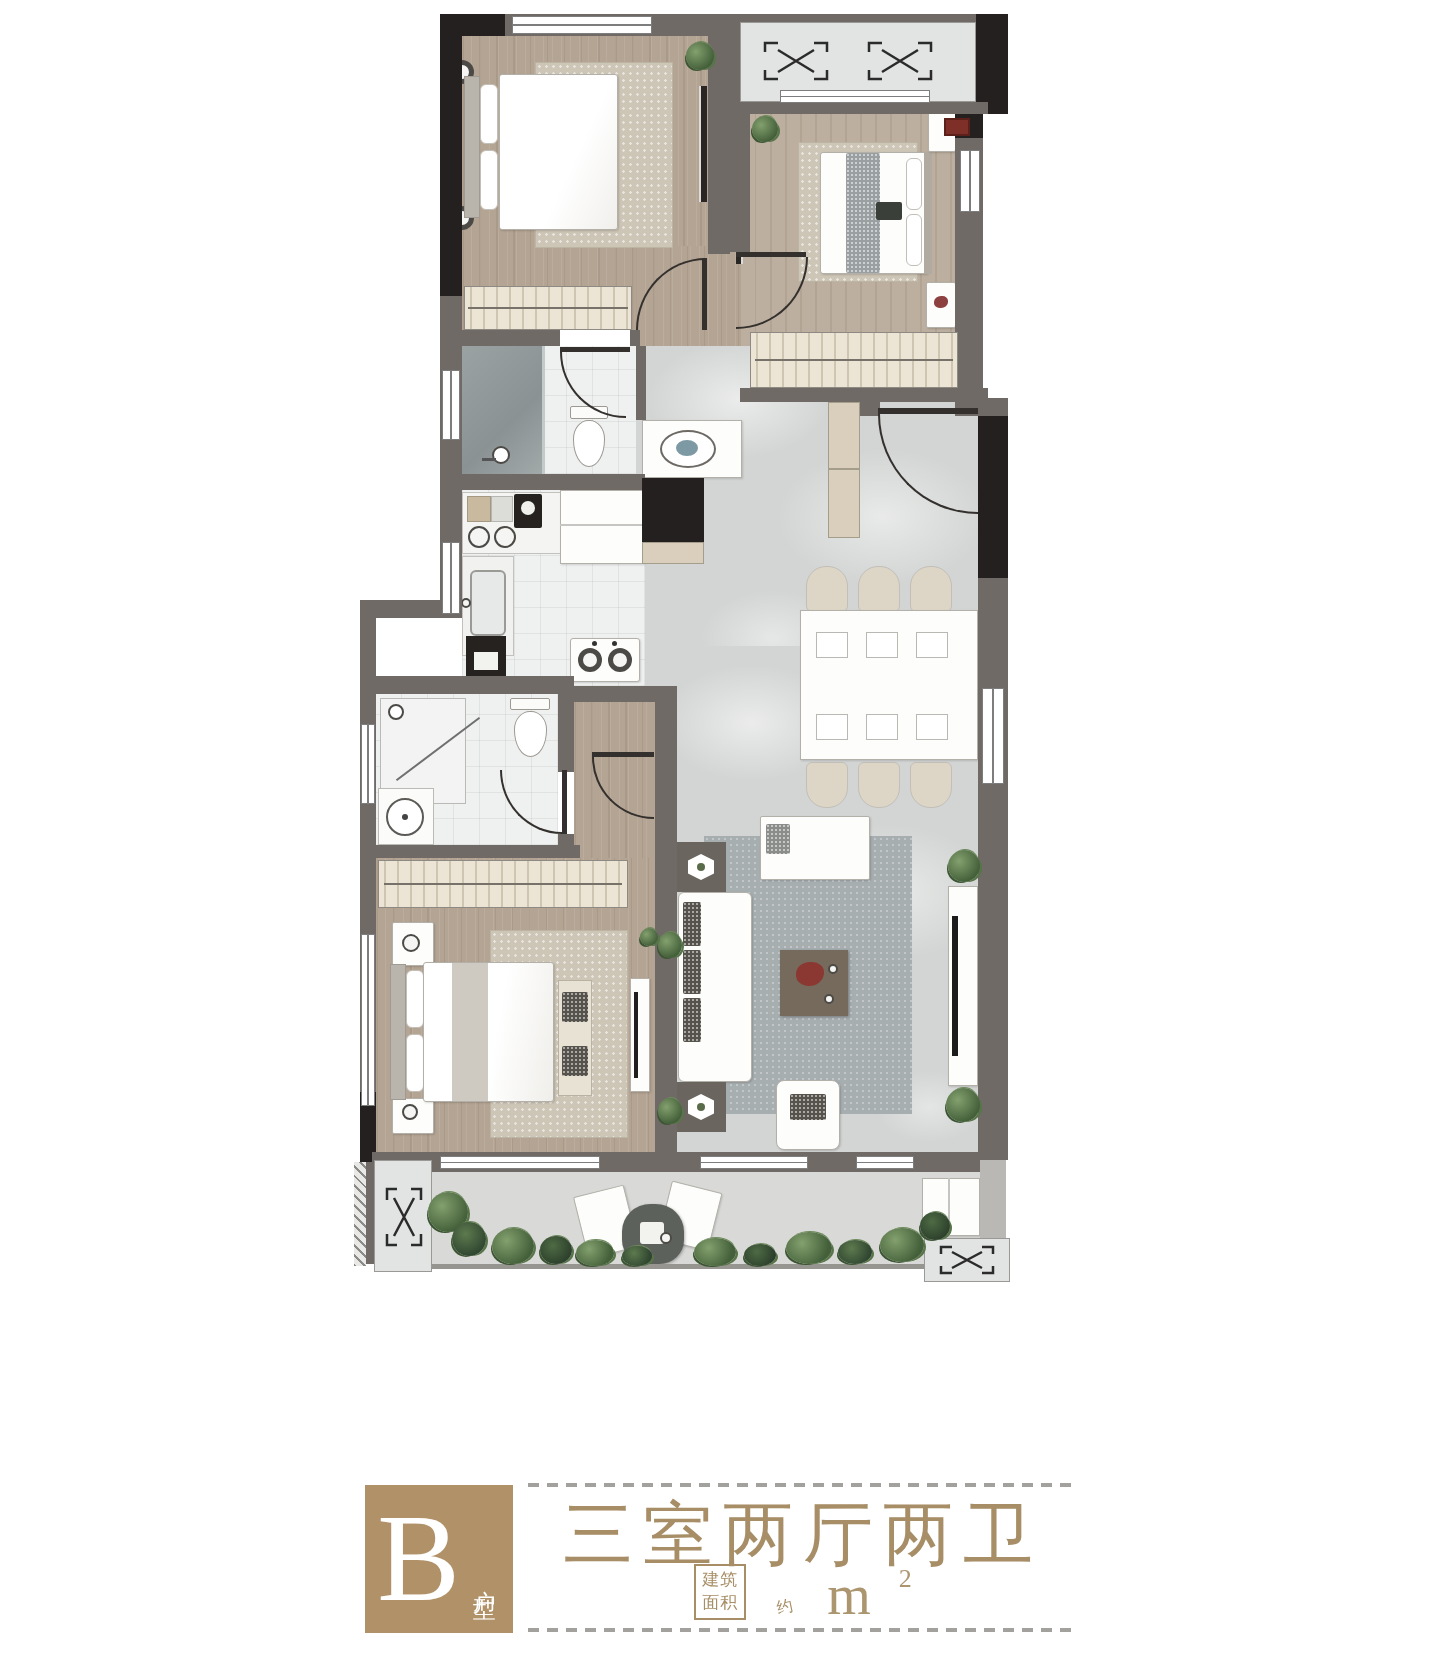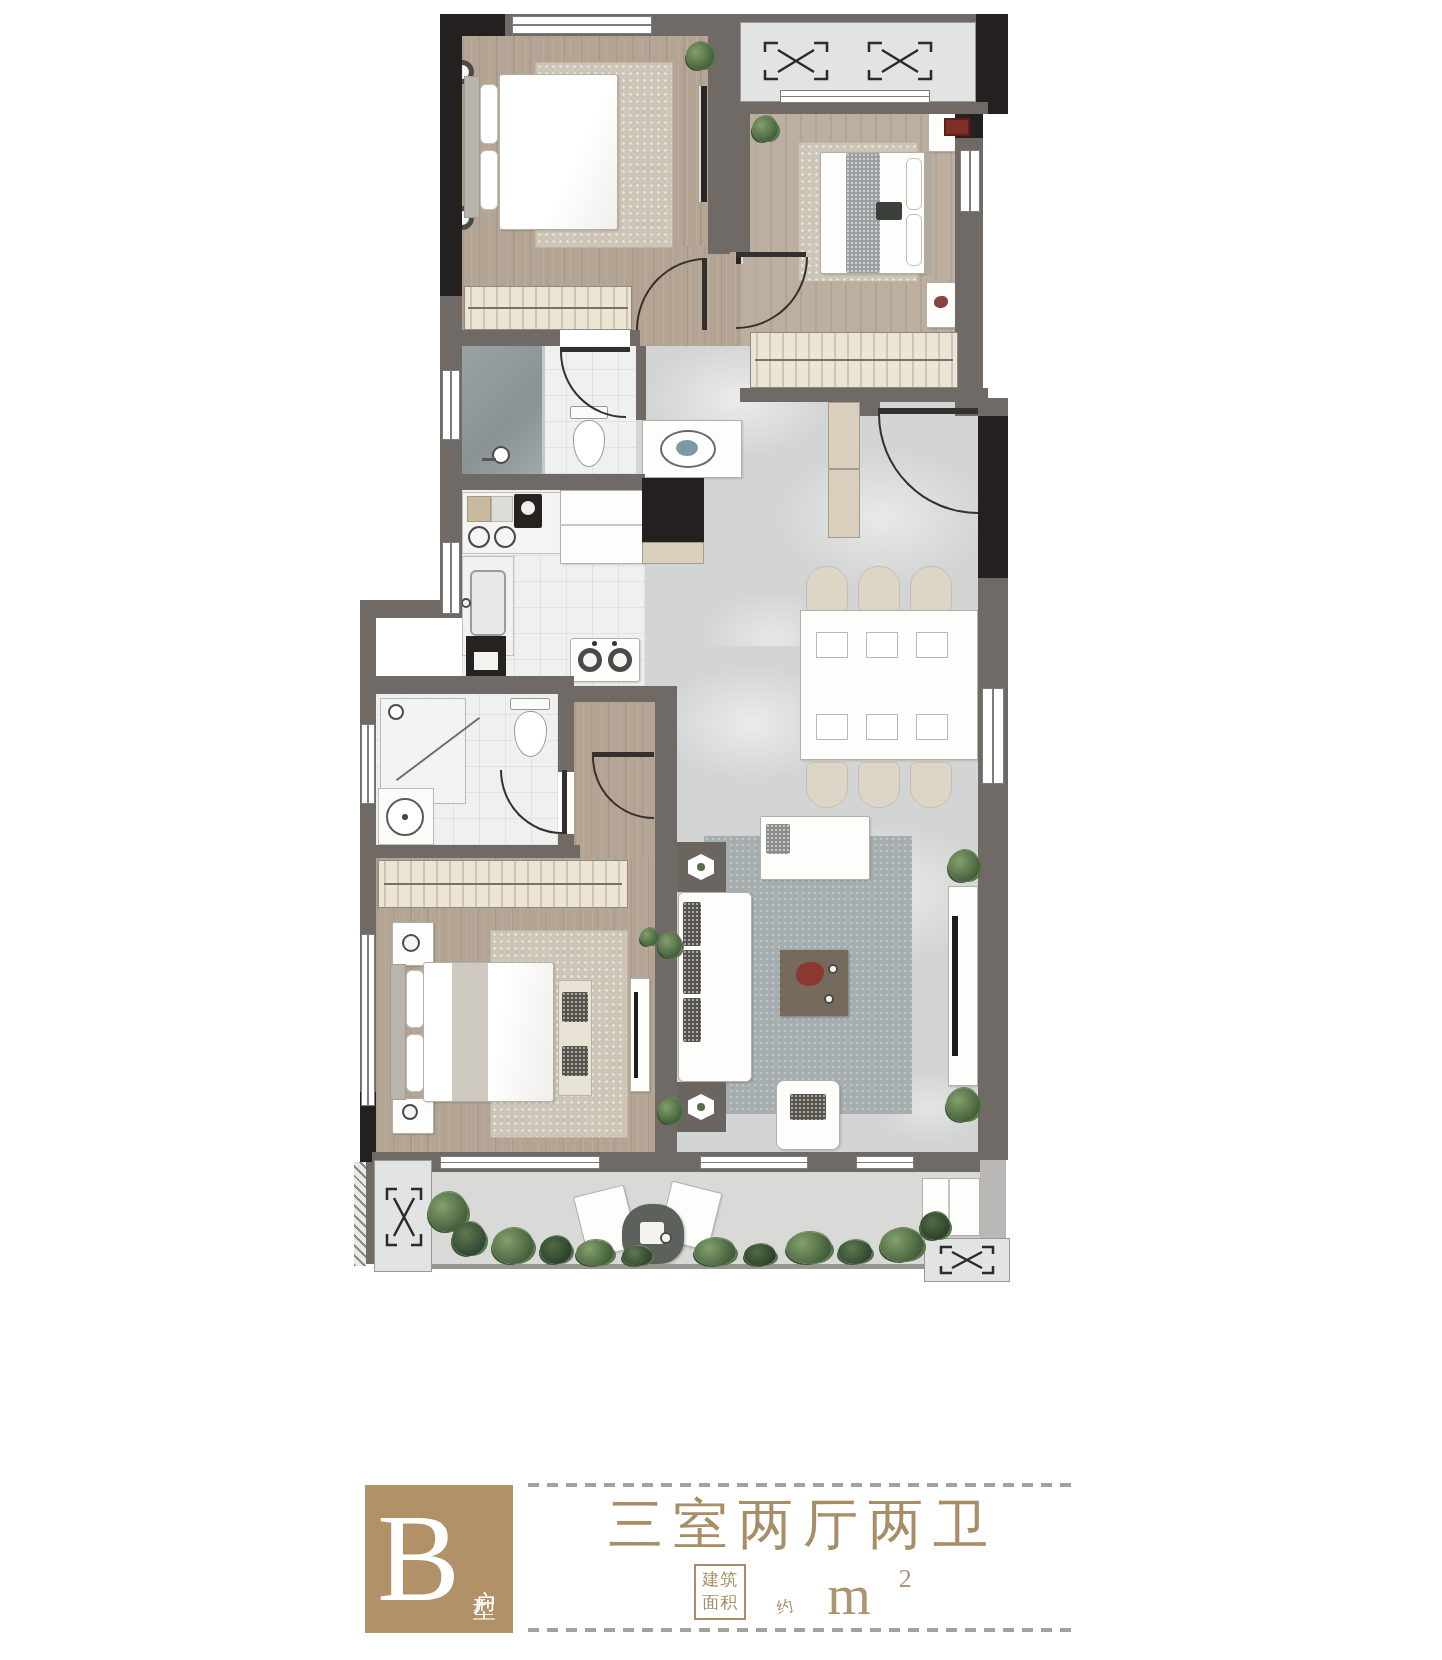--- a/index.html
+++ b/index.html
@@ -43,21 +43,21 @@
   .hex{position:absolute;left:50%;top:50%;width:26px;height:26px;transform:translate(-50%,-50%);background:#fff;clip-path:polygon(50% 0,100% 25%,100% 75%,50% 100%,0 75%,0 25%);}
   .hex::after{content:"";position:absolute;left:50%;top:50%;width:8px;height:8px;transform:translate(-50%,-50%);background:#5a6b4a;border-radius:50%;}
   .acsvg{position:absolute;}
   .glass{position:absolute;background:#6f6f6f;}
   .hatch{position:absolute;background:repeating-linear-gradient(45deg,#8a8a88 0 2px,#e8e8e6 2px 7px);}
   
   .dash{position:absolute;height:4px;background-image:repeating-linear-gradient(90deg,#a3a19d 0 11px,transparent 11px 19px);}
   .unit-badge{position:absolute;background:#b19268;display:flex;align-items:center;justify-content:center;}
   .unit-letter{font-family:"Liberation Serif", serif;color:#fff;font-size:124px;line-height:1;margin-right:10px;}
   .unit-type{writing-mode:vertical-rl;color:#fff;font-size:23px;letter-spacing:7px;margin-top:40px;}
-  .layout-title{position:absolute;color:#a78e66;font-size:55px;letter-spacing:10px;font-weight:500;text-align:center;}
+  .layout-title{position:absolute;color:#a78e66;font-size:70px;letter-spacing:10px;font-weight:500;text-align:center;}
   .area-row{position:absolute;display:flex;align-items:flex-end;justify-content:center;color:#a78e66;gap:28px;}
   .area-box{border:2px solid #a78e66;display:flex;flex-direction:column;align-items:center;justify-content:center;width:48px;height:52px;font-size:17px;line-height:1.35;letter-spacing:1px;}
   .approx{font-size:16px;margin:0 6px 2px 3px;transform:rotate(-12deg);}
   .area-value{font-family:"Liberation Serif", serif;font-size:66px;line-height:.85;letter-spacing:2px;color:#ab9670;}
   .area-unit{font-family:"Liberation Serif", serif;font-size:56px;line-height:.85;color:#ab9670;}
   .area-sup{font-family:"Liberation Serif", serif;font-size:26px;color:#ab9670;position:relative;top:-26px;}
 </style>
 </head>
 <body>
 

